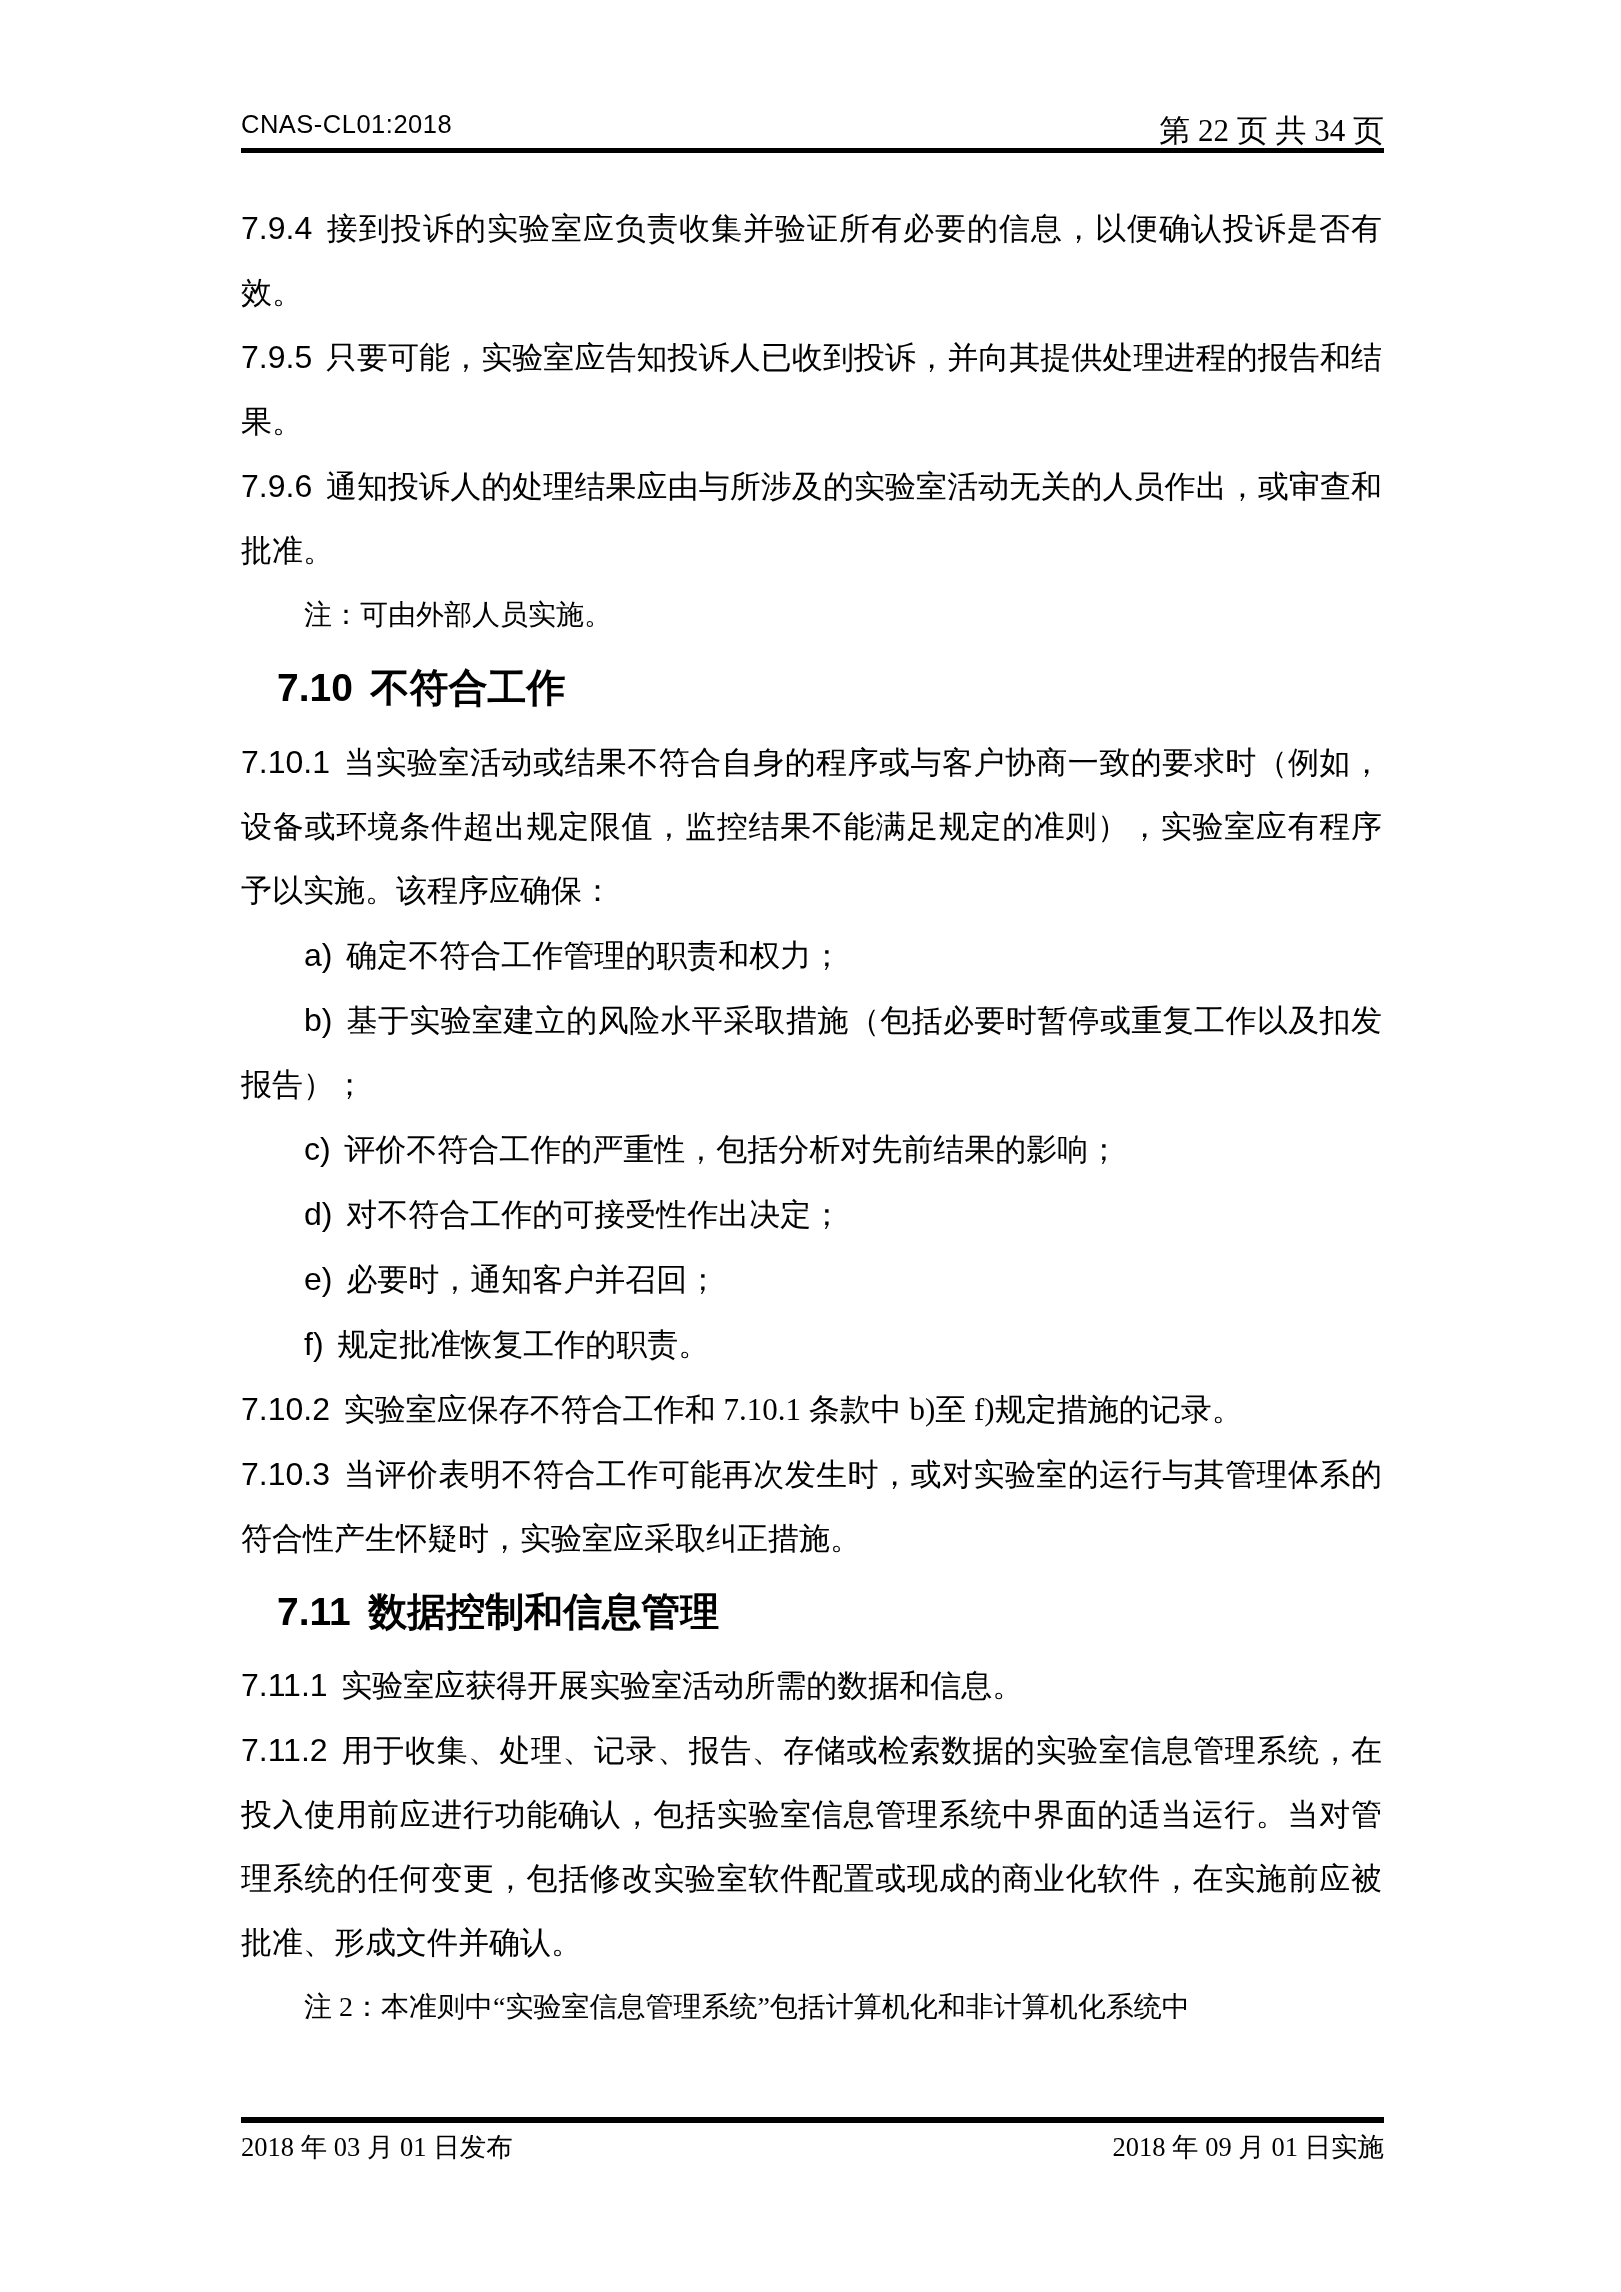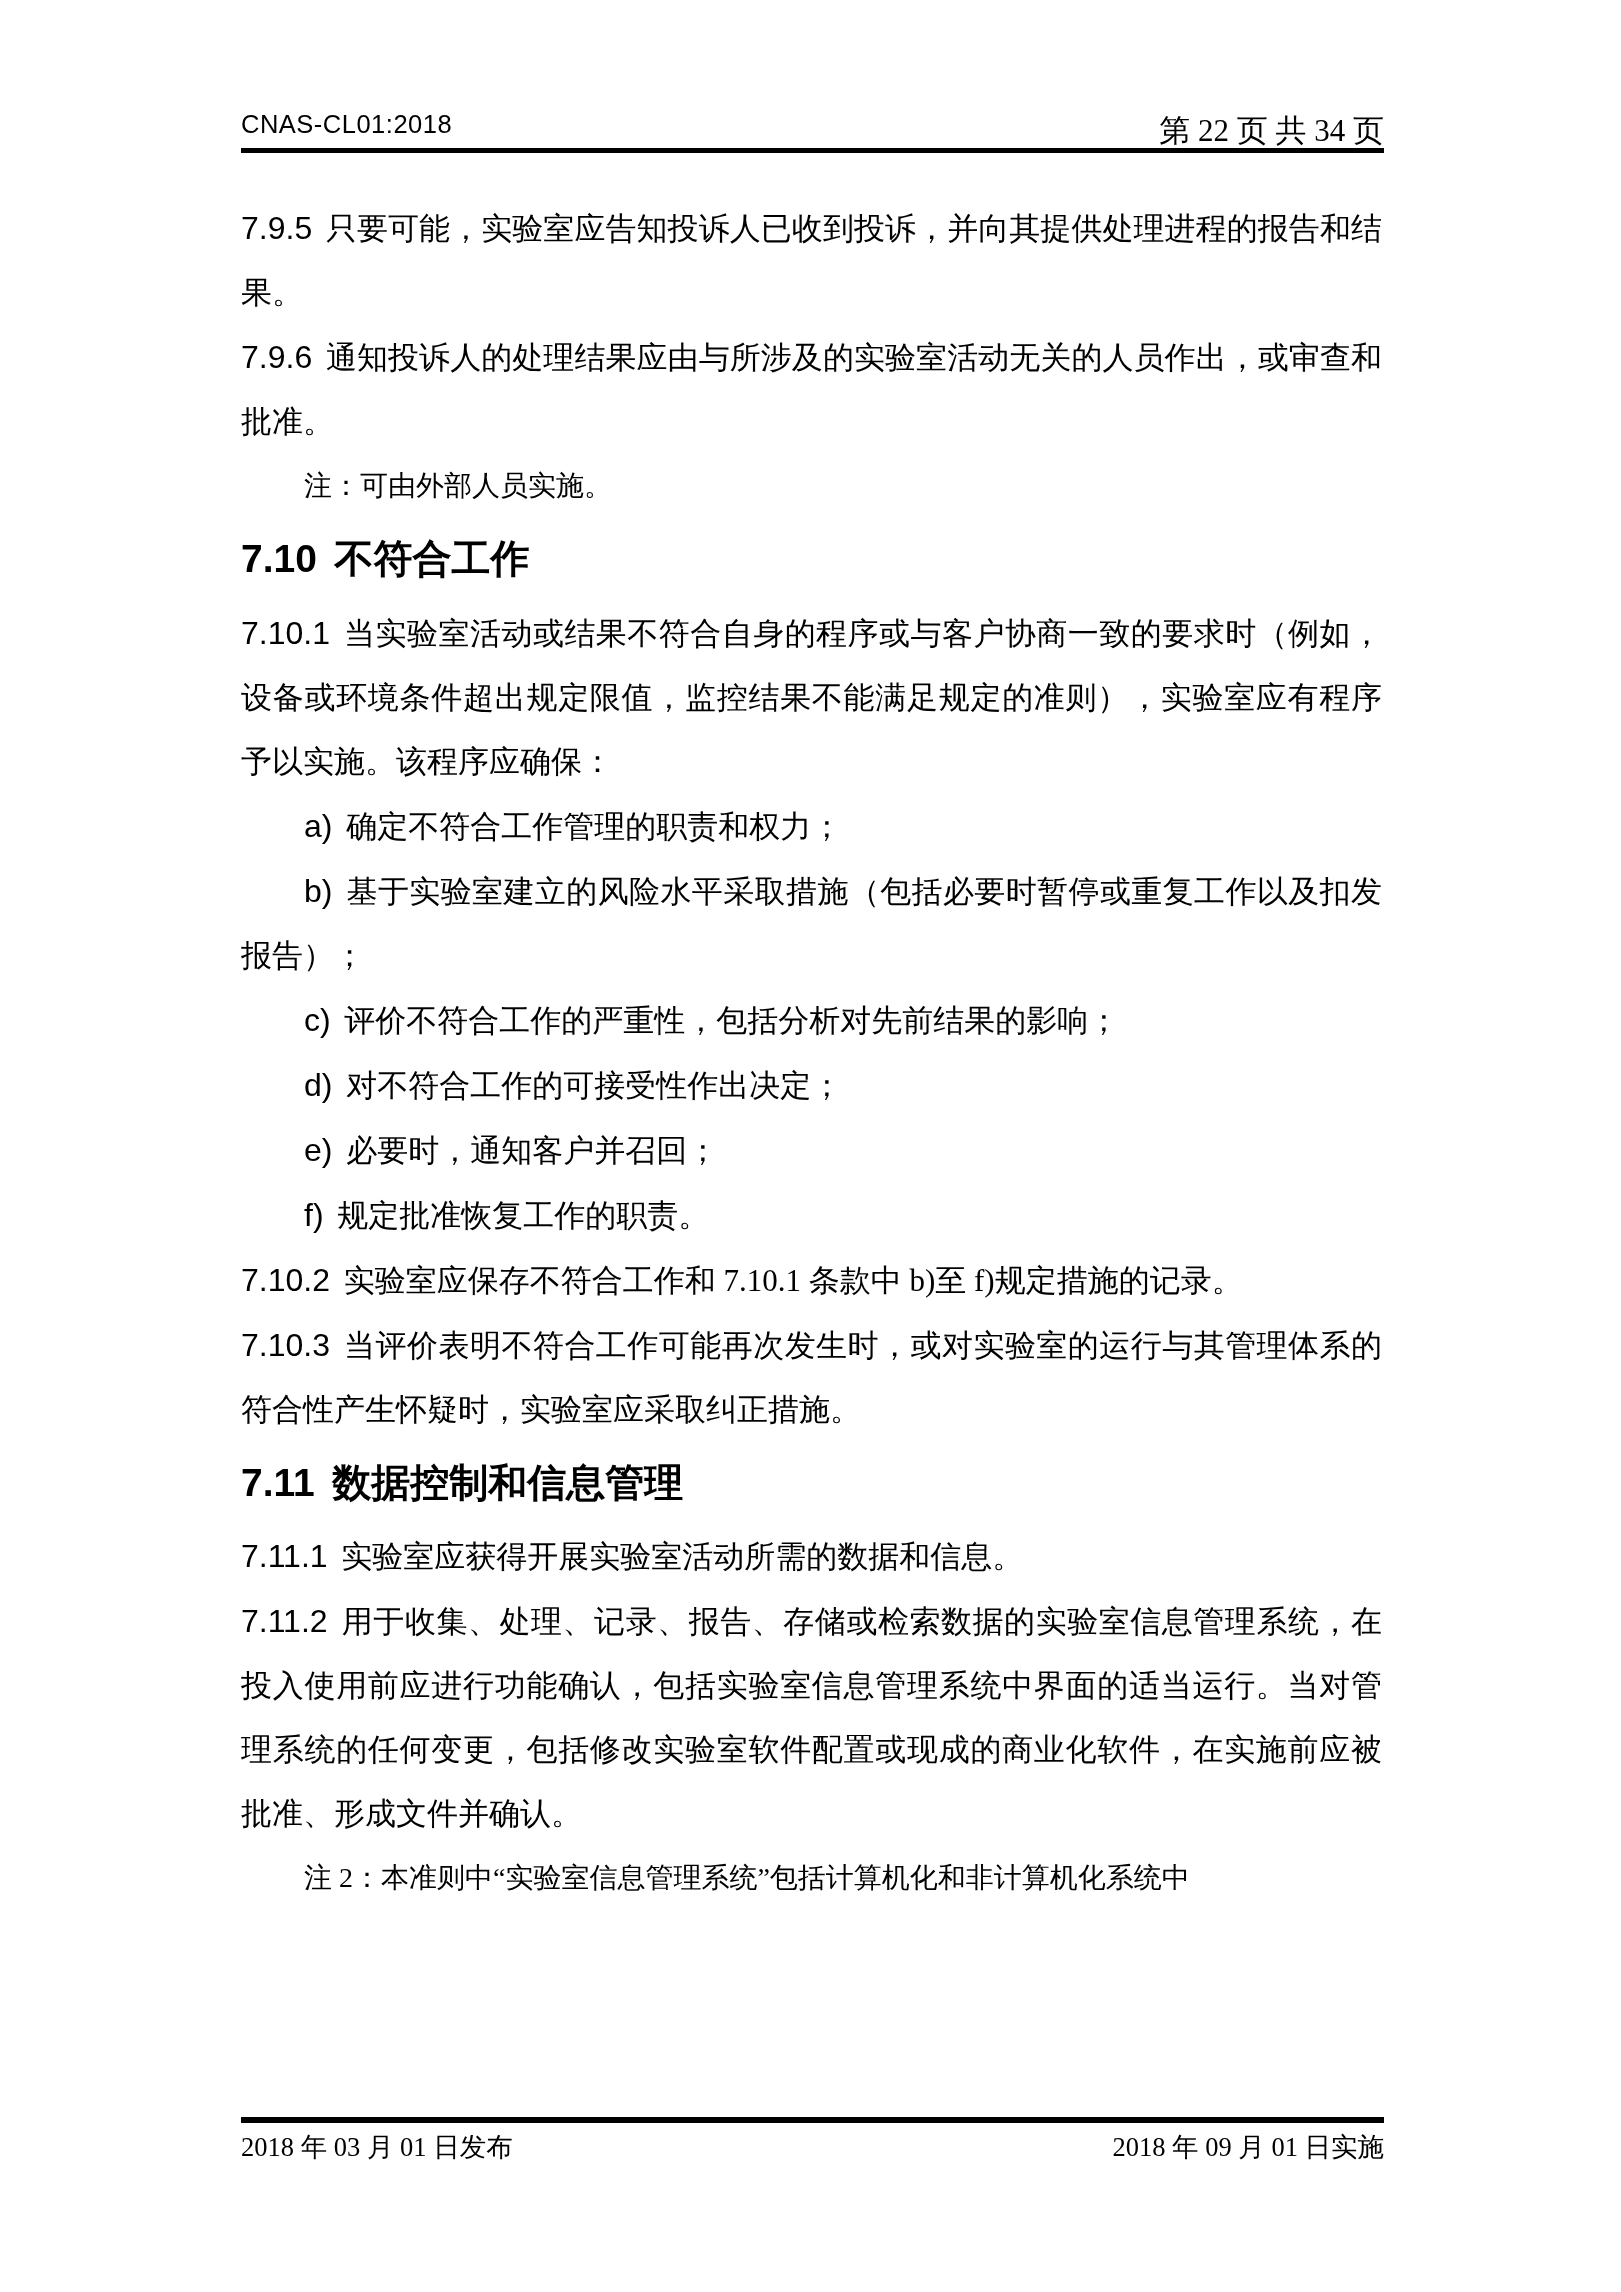--- a/index.html
+++ b/index.html
@@ -46,21 +46,21 @@
     font-size: 32px;
     margin-right: 13.7px;
   }
   h2.heading {
     margin: 5.9px 0 7.8px;
     font-size: 39px;
     line-height: 69px;
     font-weight: bold;
     font-family: "Liberation Sans", "DejaVu Sans", sans-serif;
   }
-  h2.heading .num { font-size: 39px; margin-right: 17.6px; font-weight: bold; }
+  h2.heading .num { font-size: 39px; margin-right: 17.6px; font-weight: bold; margin-left: 36px; }
 
   
   .ftr {
     position: absolute;
     left: 241px; right: 237px; top: 2129px;
     display: flex; justify-content: space-between;
     font-size: 26.5px;
     gap: 24px;
   }
 </style>
@@ -70,20 +70,21 @@
 <div class="page">
 
   <header class="hdr">
     <span class="hdr-left">CNAS-CL01:2018</span>
     <span class="hdr-right">第 22 页 共 34 页</span>
   </header>
 
   <div class="rule rule-top"></div>
 
   <main class="content">
+      <p class="clause"><span class="num">7.9.4</span><span>接到投诉的实验室应负责收集并验证所有必要的信息，以便确认投诉是否有效。</span></p>
       <p class="clause"><span class="num">7.9.5</span><span>只要可能，实验室应告知投诉人已收到投诉，并向其提供处理进程的报告和结果。</span></p>
       <p class="clause"><span class="num">7.9.6</span><span>通知投诉人的处理结果应由与所涉及的实验室活动无关的人员作出，或审查和批准。</span></p>
       <p class="note"><span>注：可由外部人员实施。</span></p>
       <h2 class="heading"><span class="num">7.10</span><span>不符合工作</span></h2>
       <p class="clause"><span class="num">7.10.1</span><span>当实验室活动或结果不符合自身的程序或与客户协商一致的要求时（例如，设备或环境条件超出规定限值，监控结果不能满足规定的准则），实验室应有程序予以实施。该程序应确保：</span></p>
       <p class="list"><span class="num">a)</span><span>确定不符合工作管理的职责和权力；</span></p>
       <p class="list"><span class="num">b)</span><span>基于实验室建立的风险水平采取措施（包括必要时暂停或重复工作以及扣发报告）；</span></p>
       <p class="list"><span class="num">c)</span><span>评价不符合工作的严重性，包括分析对先前结果的影响；</span></p>
       <p class="list"><span class="num">d)</span><span>对不符合工作的可接受性作出决定；</span></p>
       <p class="list"><span class="num">e)</span><span>必要时，通知客户并召回；</span></p>

